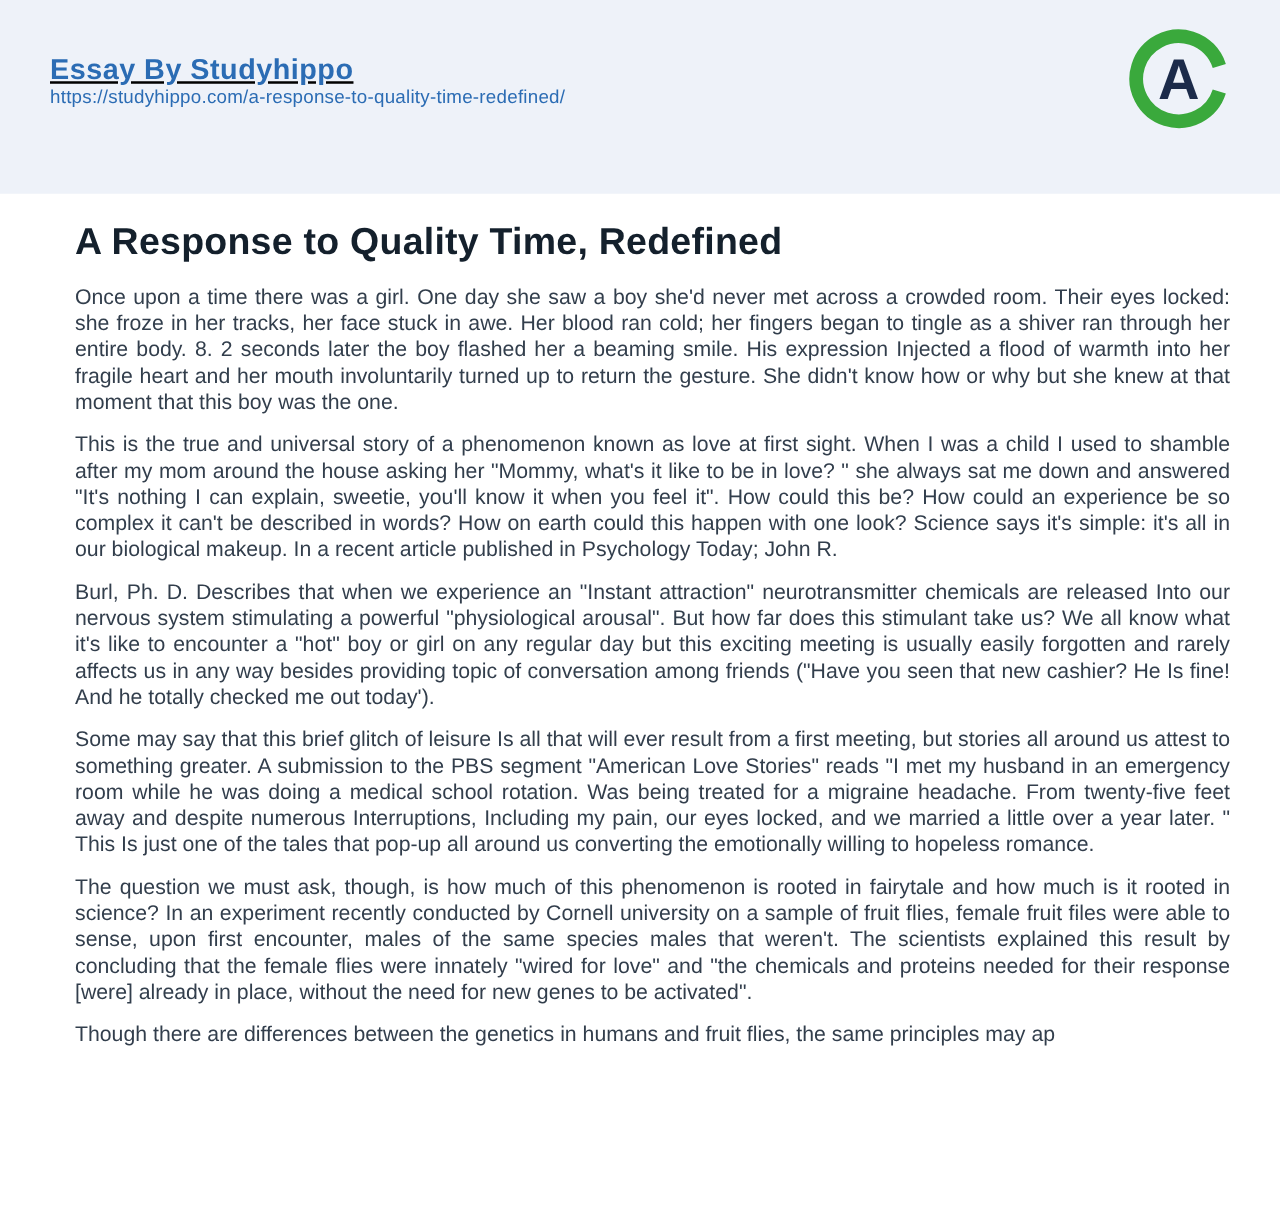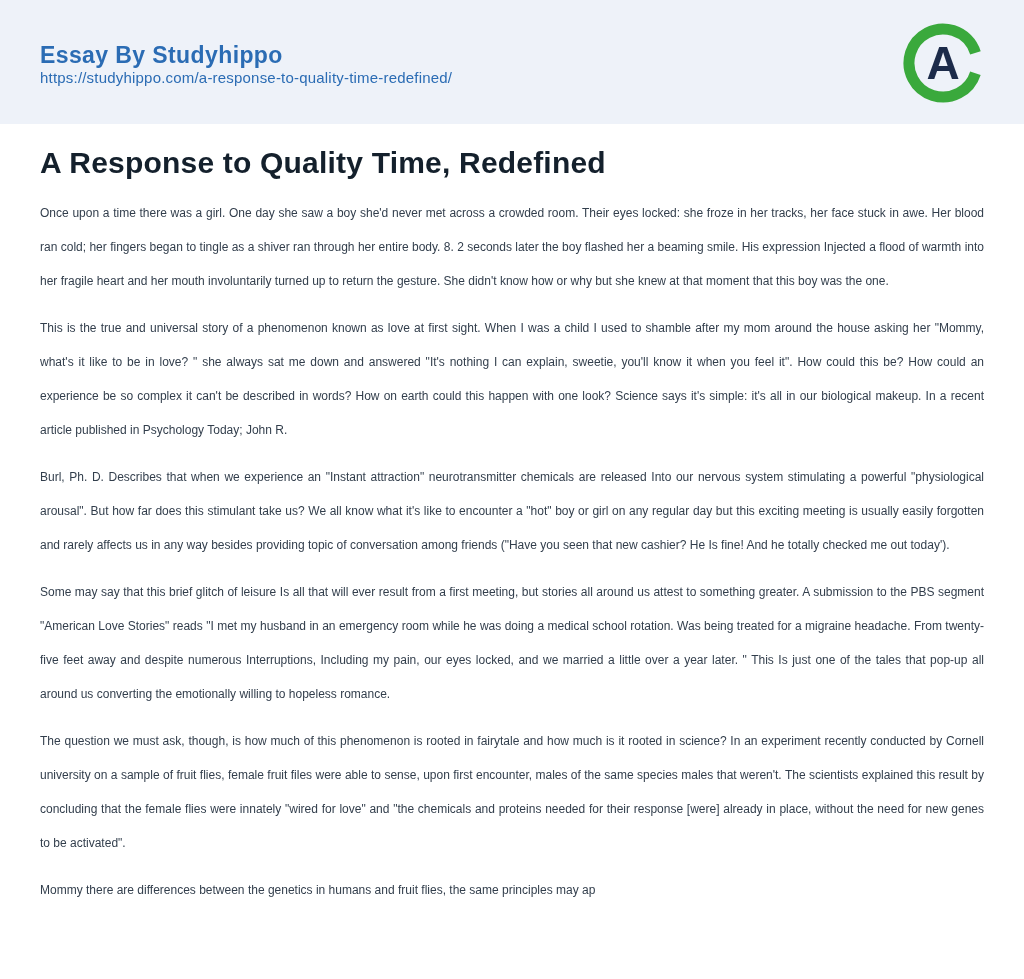--- a/index.html
+++ b/index.html
@@ -7,23 +7,24 @@
     width: 1024px;
     height: 979px;
     overflow: hidden;
     background: #ffffff;
     font-family: "Liberation Sans", sans-serif;
   }
   .page { width: 1024px; height: 979px; background: #ffffff; }
 
   .header {
     background: var(--header-bg, #eef2f9);
-    height: 124px;
+    height: 155px;
     padding: 42px 56px 0 40px;
     position: relative;
+    text-decoration: underline;
   }
   .site-title {
     color: var(--accent-blue, #2b6cb4);
     font-size: 23px;
     font-weight: bold;
     letter-spacing: 0.4px;
   }
   .essay-url {
     display: inline-block;
     color: var(--accent-blue, #2b6cb4);
@@ -33,32 +34,32 @@
     cursor: pointer;
   }
   .logo {
     position: absolute;
     top: 22px;
     right: 40px;
     width: 82px;
     height: 82px;
   }
 
-  .main { padding: 20px 40px 0 40px; }
+  .main { padding: 20px 40px 0 60px; }
   .article-title {
     color: var(--title-dark, #14202c);
     font-size: 30px;
     font-weight: bold;
     letter-spacing: 0.2px;
     margin: 2px 0 16px 0;
   }
   .paragraph {
     color: var(--body-text, #323e4c);
-    font-size: 12px;
-    line-height: 34px;
+    font-size: 17px;
+    line-height: 21px;
     text-align: justify;
     margin-bottom: 13px;
   }
 </style>
 </head>
 <body>
 
 <div class="page">
 
   <header class="header">
@@ -76,16 +77,16 @@
   </header>
 
   <main class="main">
     <h1 class="article-title">A Response to Quality Time, Redefined</h1>
 
     <p class="paragraph">Once upon a time there was a girl. One day she saw a boy she'd never met across a crowded room. Their eyes locked: she froze in her tracks, her face stuck in awe. Her blood ran cold; her fingers began to tingle as a shiver ran through her entire body. 8. 2 seconds later the boy flashed her a beaming smile. His expression Injected a flood of warmth into her fragile heart and her mouth involuntarily turned up to return the gesture. She didn't know how or why but she knew at that moment that this boy was the one.</p>
     <p class="paragraph">This is the true and universal story of a phenomenon known as love at first sight. When I was a child I used to shamble after my mom around the house asking her "Mommy, what's it like to be in love? " she always sat me down and answered "It's nothing I can explain, sweetie, you'll know it when you feel it". How could this be? How could an experience be so complex it can't be described in words? How on earth could this happen with one look? Science says it's simple: it's all in our biological makeup. In a recent article published in Psychology Today; John R.</p>
     <p class="paragraph">Burl, Ph. D. Describes that when we experience an "Instant attraction" neurotransmitter chemicals are released Into our nervous system stimulating a powerful "physiological arousal". But how far does this stimulant take us? We all know what it's like to encounter a "hot" boy or girl on any regular day but this exciting meeting is usually easily forgotten and rarely affects us in any way besides providing topic of conversation among friends ("Have you seen that new cashier? He Is fine! And he totally checked me out today').</p>
     <p class="paragraph">Some may say that this brief glitch of leisure Is all that will ever result from a first meeting, but stories all around us attest to something greater. A submission to the PBS segment "American Love Stories" reads "I met my husband in an emergency room while he was doing a medical school rotation. Was being treated for a migraine headache. From twenty-five feet away and despite numerous Interruptions, Including my pain, our eyes locked, and we married a little over a year later. " This Is just one of the tales that pop-up all around us converting the emotionally willing to hopeless romance.</p>
     <p class="paragraph">The question we must ask, though, is how much of this phenomenon is rooted in fairytale and how much is it rooted in science? In an experiment recently conducted by Cornell university on a sample of fruit flies, female fruit files were able to sense, upon first encounter, males of the same species males that weren't. The scientists explained this result by concluding that the female flies were innately "wired for love" and "the chemicals and proteins needed for their response [were] already in place, without the need for new genes to be activated".</p>
-    <p class="paragraph">Mommy there are differences between the genetics in humans and fruit flies, the same principles may ap</p>
+    <p class="paragraph">Though there are differences between the genetics in humans and fruit flies, the same principles may ap</p>
   </main>
 
 </div>
 
 </body></html>

